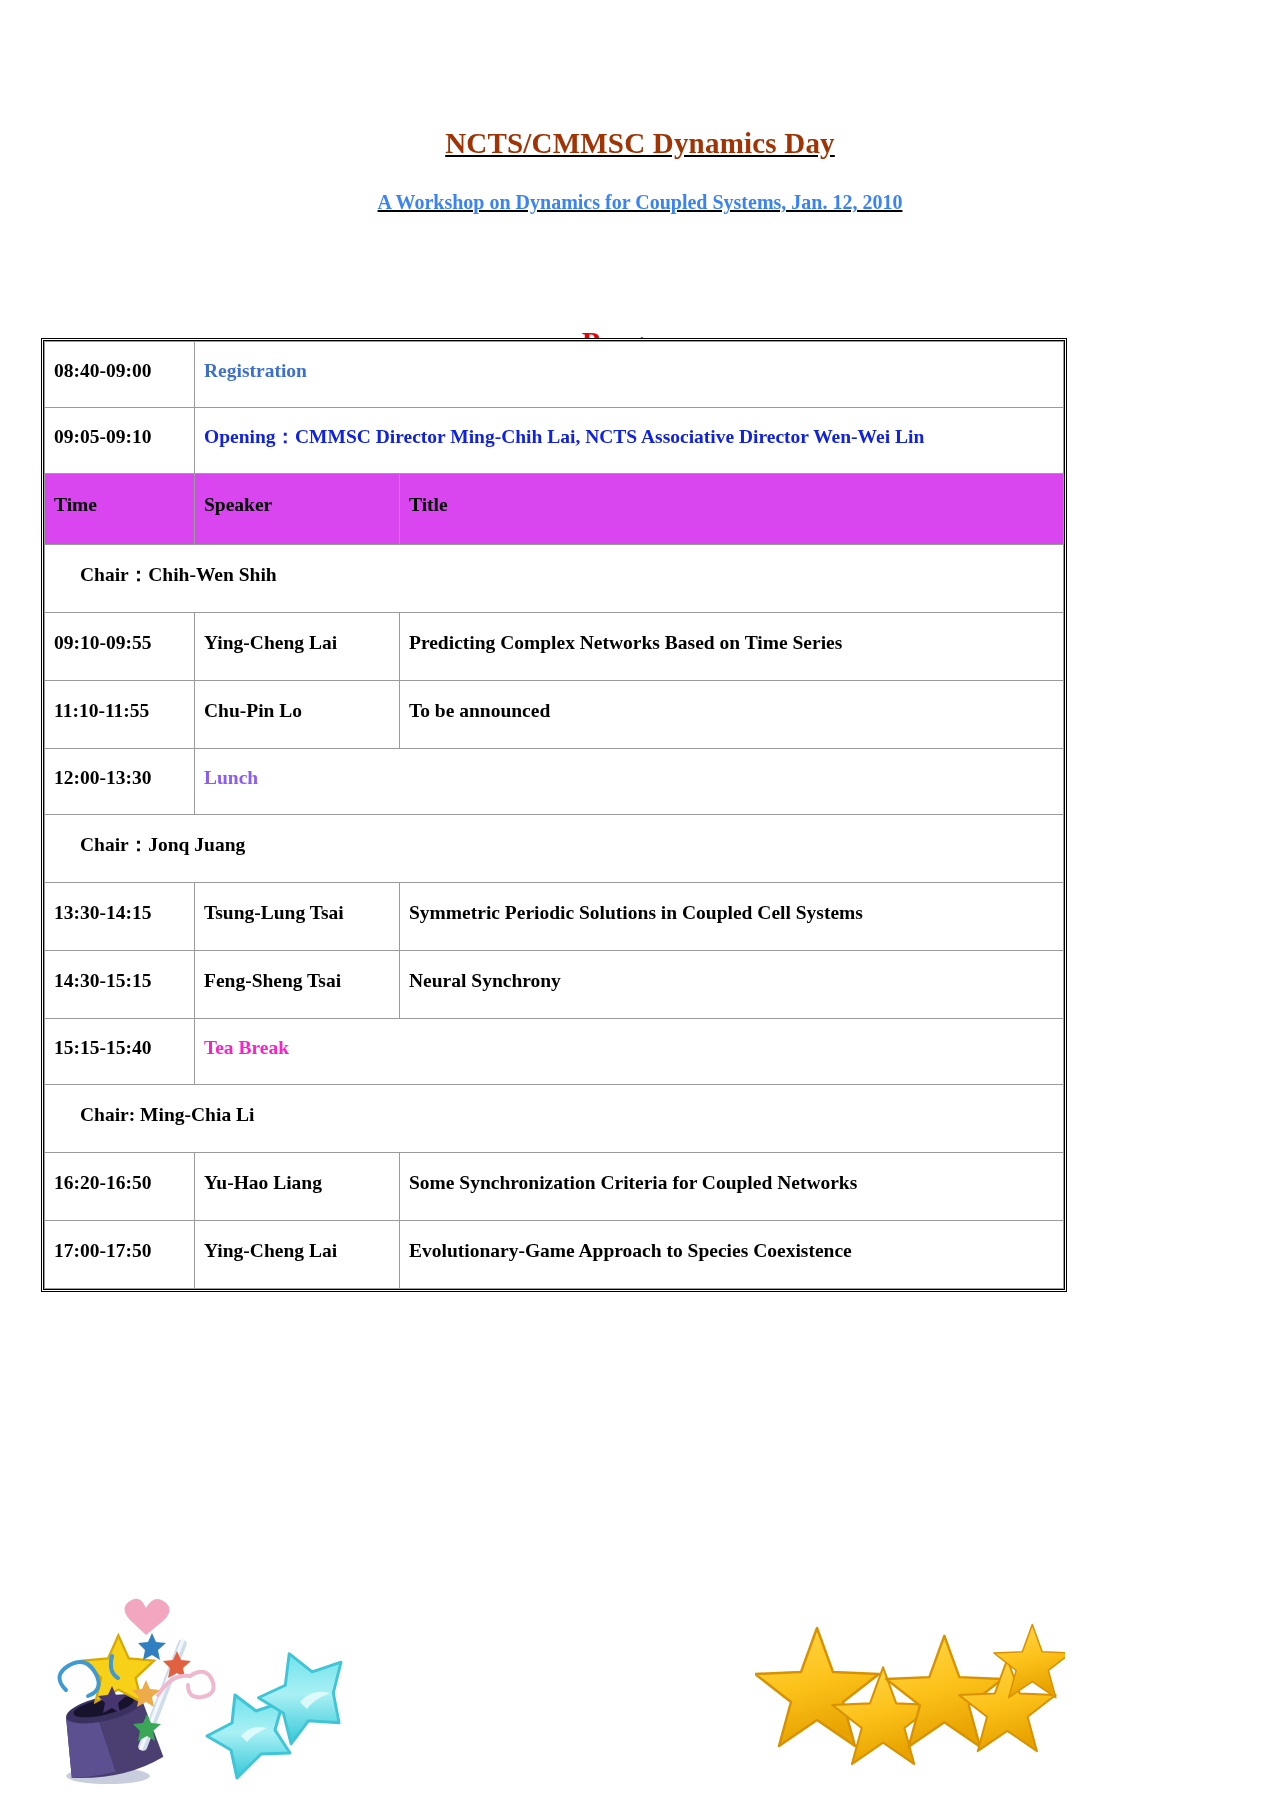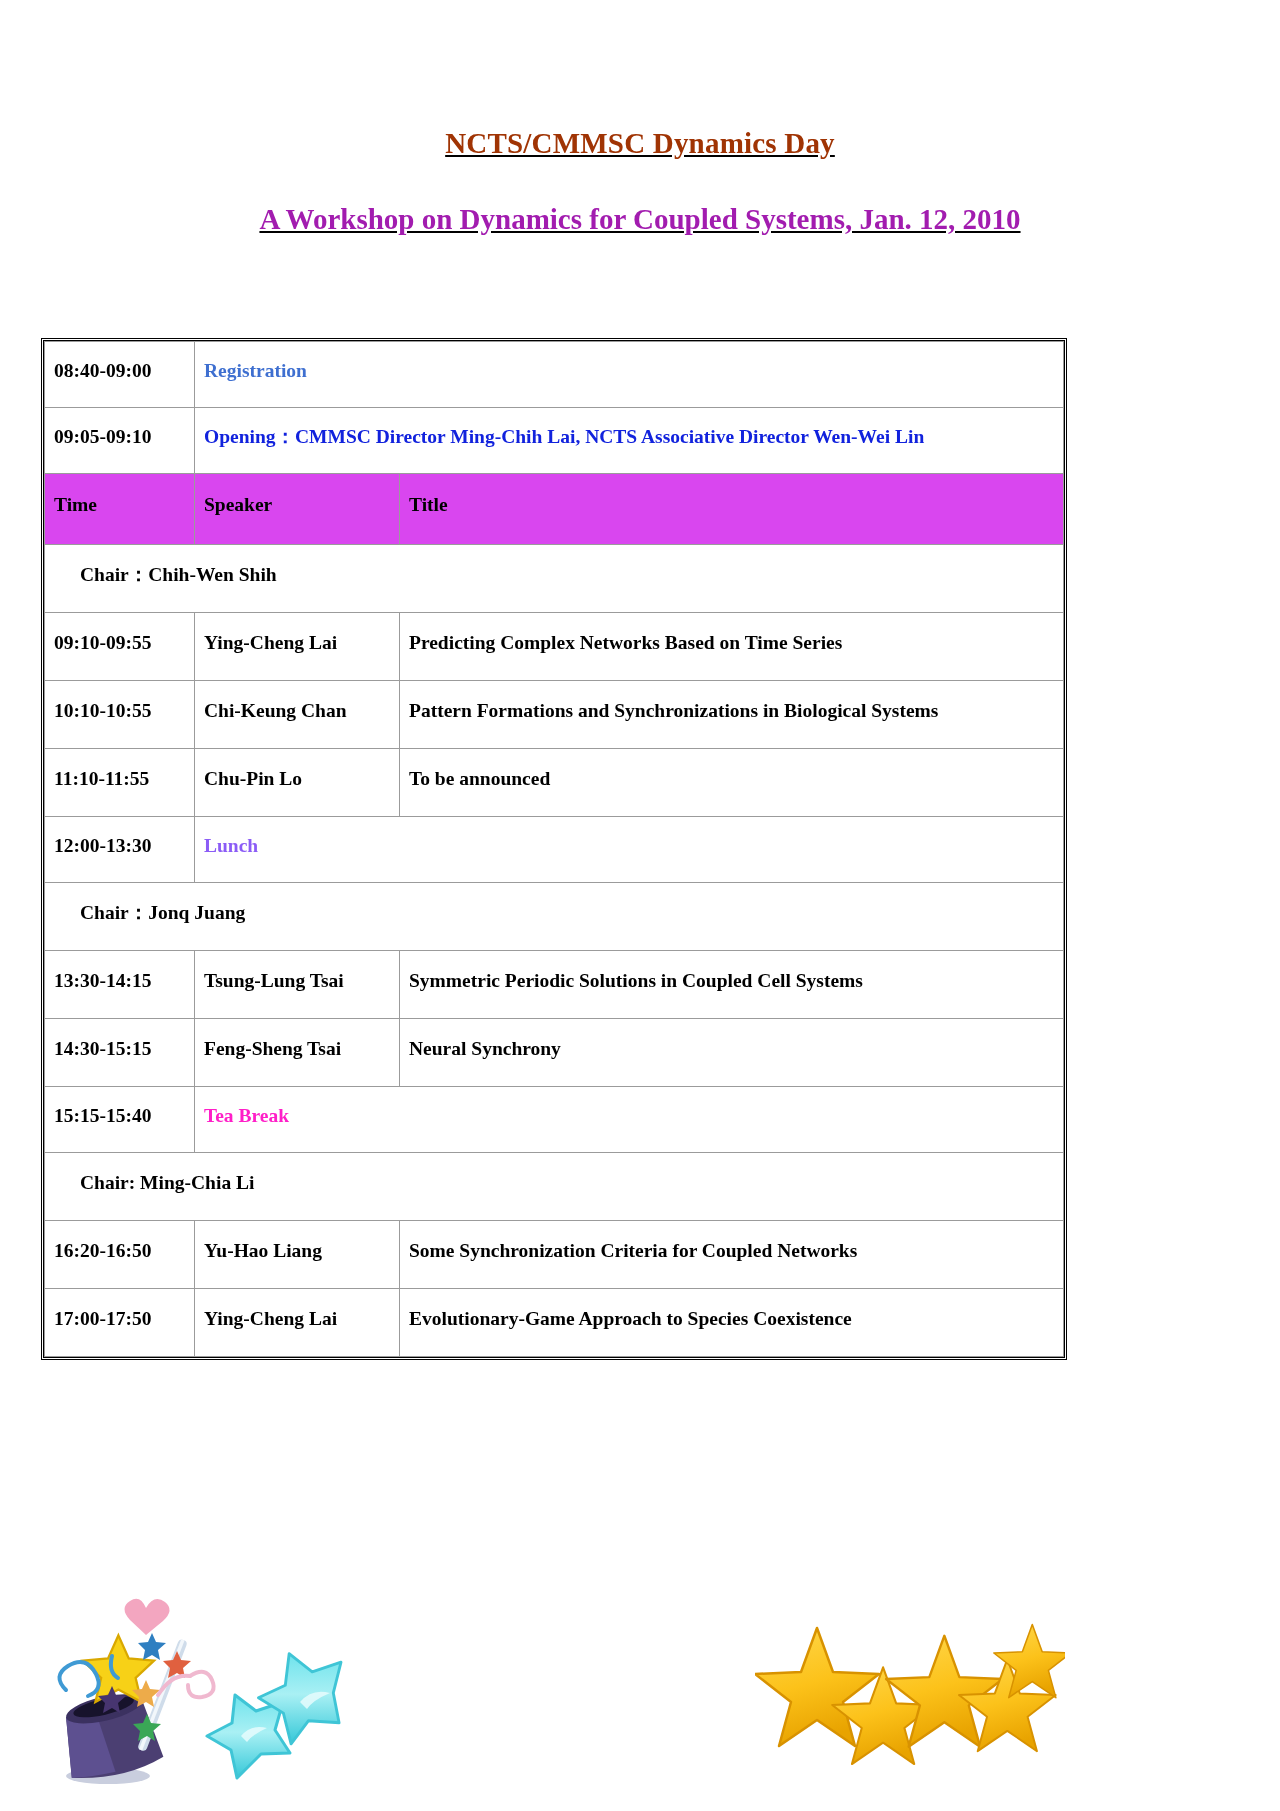--- a/index.html
+++ b/index.html
@@ -23,24 +23,24 @@
     text-decoration: underline;
   }
   .doc-title {
     font-size: 29px;
     font-weight: bold;
     color: #A03404;
     letter-spacing: 0.2px;
     line-height: 1.05;
   }
   .doc-subtitle {
-    font-size: 29px;
-    font-weight: bold;
-    color: #a21caf;
-    margin-top: 46px;
+    font-size: 20px;
+    font-weight: bold;
+    color: #3b82f6;
+    margin-top: 34px;
     line-height: 1.05;
   }
   .program-heading {
     text-align: center;
     font-size: 30px;
     font-weight: bold;
     color: #EE0000;
     margin-top: 112px;
     letter-spacing: 0.3px;
   }
@@ -142,25 +142,20 @@
       <tr class="r-chair">
         <td colspan="3">
           <span class="chair-txt">Chair：Chih-Wen Shih</span>
         </td>
       </tr>
 
       <tr class="r-talk">
         <td>09:10-09:55</td>
         <td>Ying-Cheng Lai</td>
         <td>Predicting Complex Networks Based on Time Series</td>
-      </tr>
-      <tr class="r-talk">
-        <td>10:10-10:55</td>
-        <td>Chi-Keung Chan</td>
-        <td>Pattern Formations and Synchronizations in Biological Systems</td>
       </tr>
       <tr class="r-talk">
         <td>11:10-11:55</td>
         <td>Chu-Pin Lo</td>
         <td>To be announced</td>
       </tr>
 
       <tr class="r-simple">
         <td>12:00-13:30</td>
         <td colspan="2" class="orange">Lunch</td>

